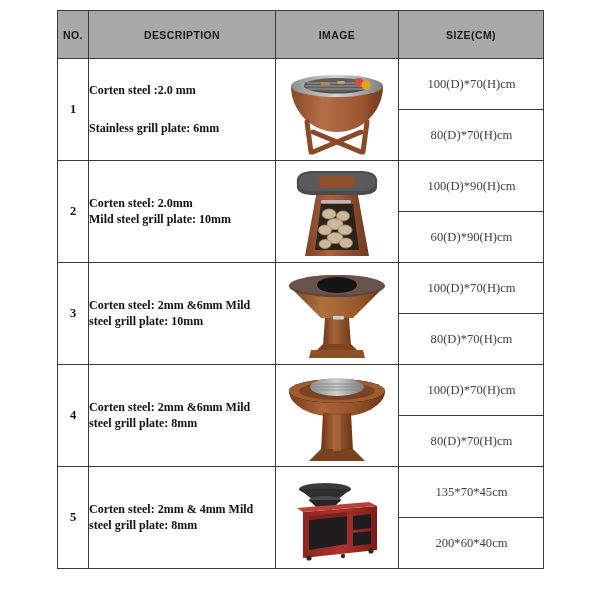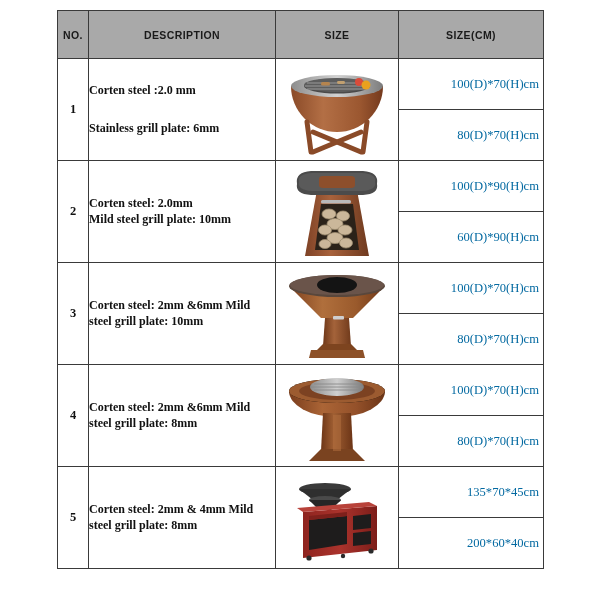--- a/index.html
+++ b/index.html
@@ -86,22 +86,22 @@
     border-collapse: collapse;
     table-layout: fixed;
   }
   .size-sub td {
     border: none;
     border-bottom: 1px solid #3a3a3a;
     height: 50px;
     padding: 0 4px 0 5px;
     font-size: 12.6px;
     font-family: "Liberation Serif", serif;
-    color: #0369a1;
-    text-align: right;
+    color: #404040;
+    text-align: center;
     vertical-align: middle;
   }
   .size-sub tr:last-child td { border-bottom: none; }
 
   
   .prod { display: block; margin: 0 auto; }
 </style>
 </head>
 <body>
 
@@ -112,21 +112,21 @@
       <col class="col-no">
       <col class="col-desc">
       <col class="col-img">
       <col class="col-size">
     </colgroup>
 
     <thead>
       <tr>
         <th>NO.</th>
         <th>DESCRIPTION</th>
-        <th>SIZE</th>
+        <th>IMAGE</th>
         <th>SIZE(CM)</th>
       </tr>
     </thead>
 
     <tbody>
 
       <tr>
         <td class="cell-no">1</td>
         <td class="cell-desc spaced">
           <span class="dline">Corten steel :2.0 mm</span>

